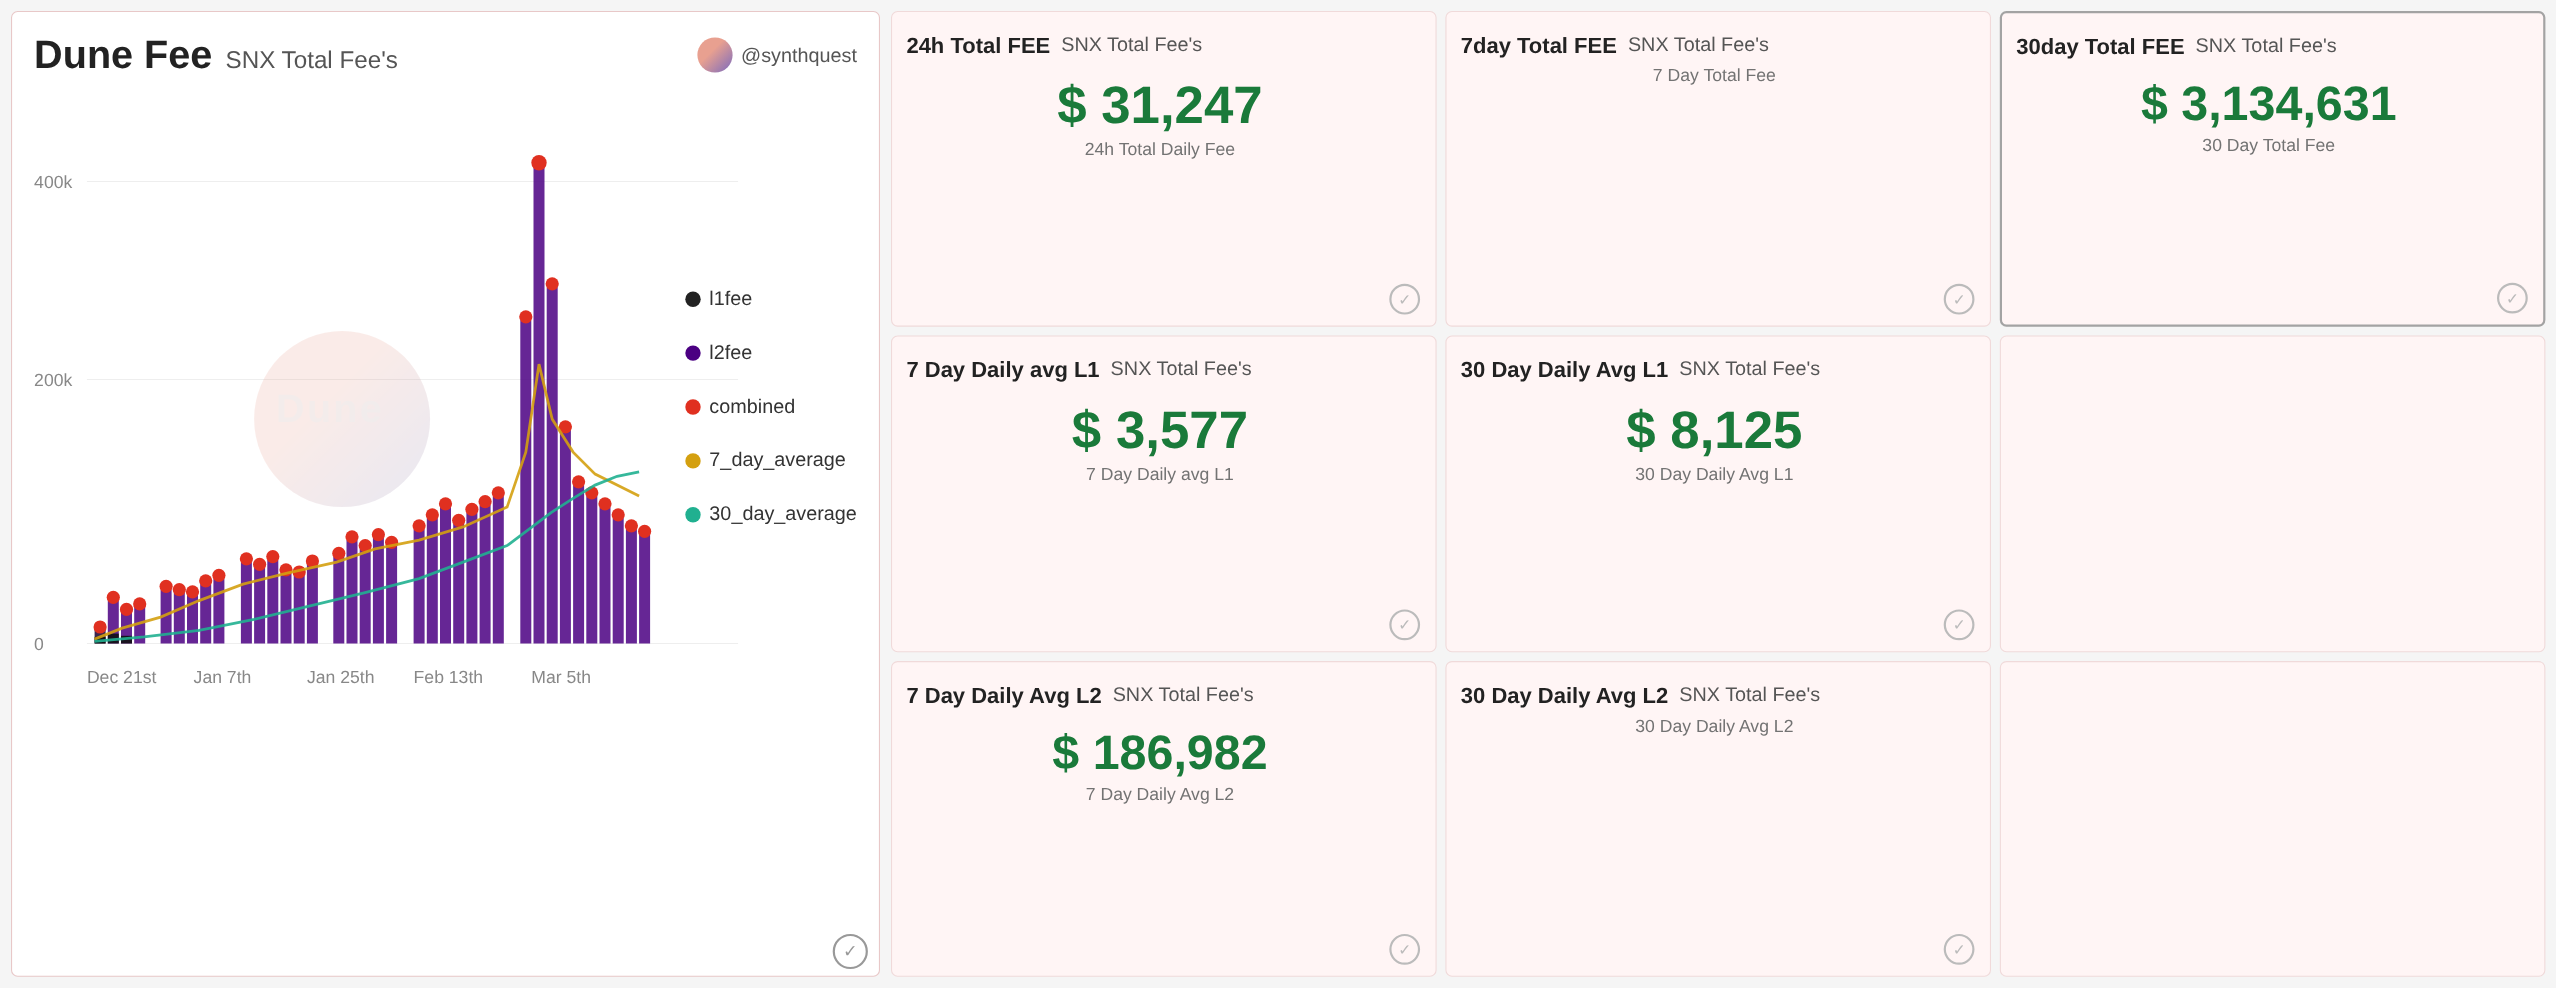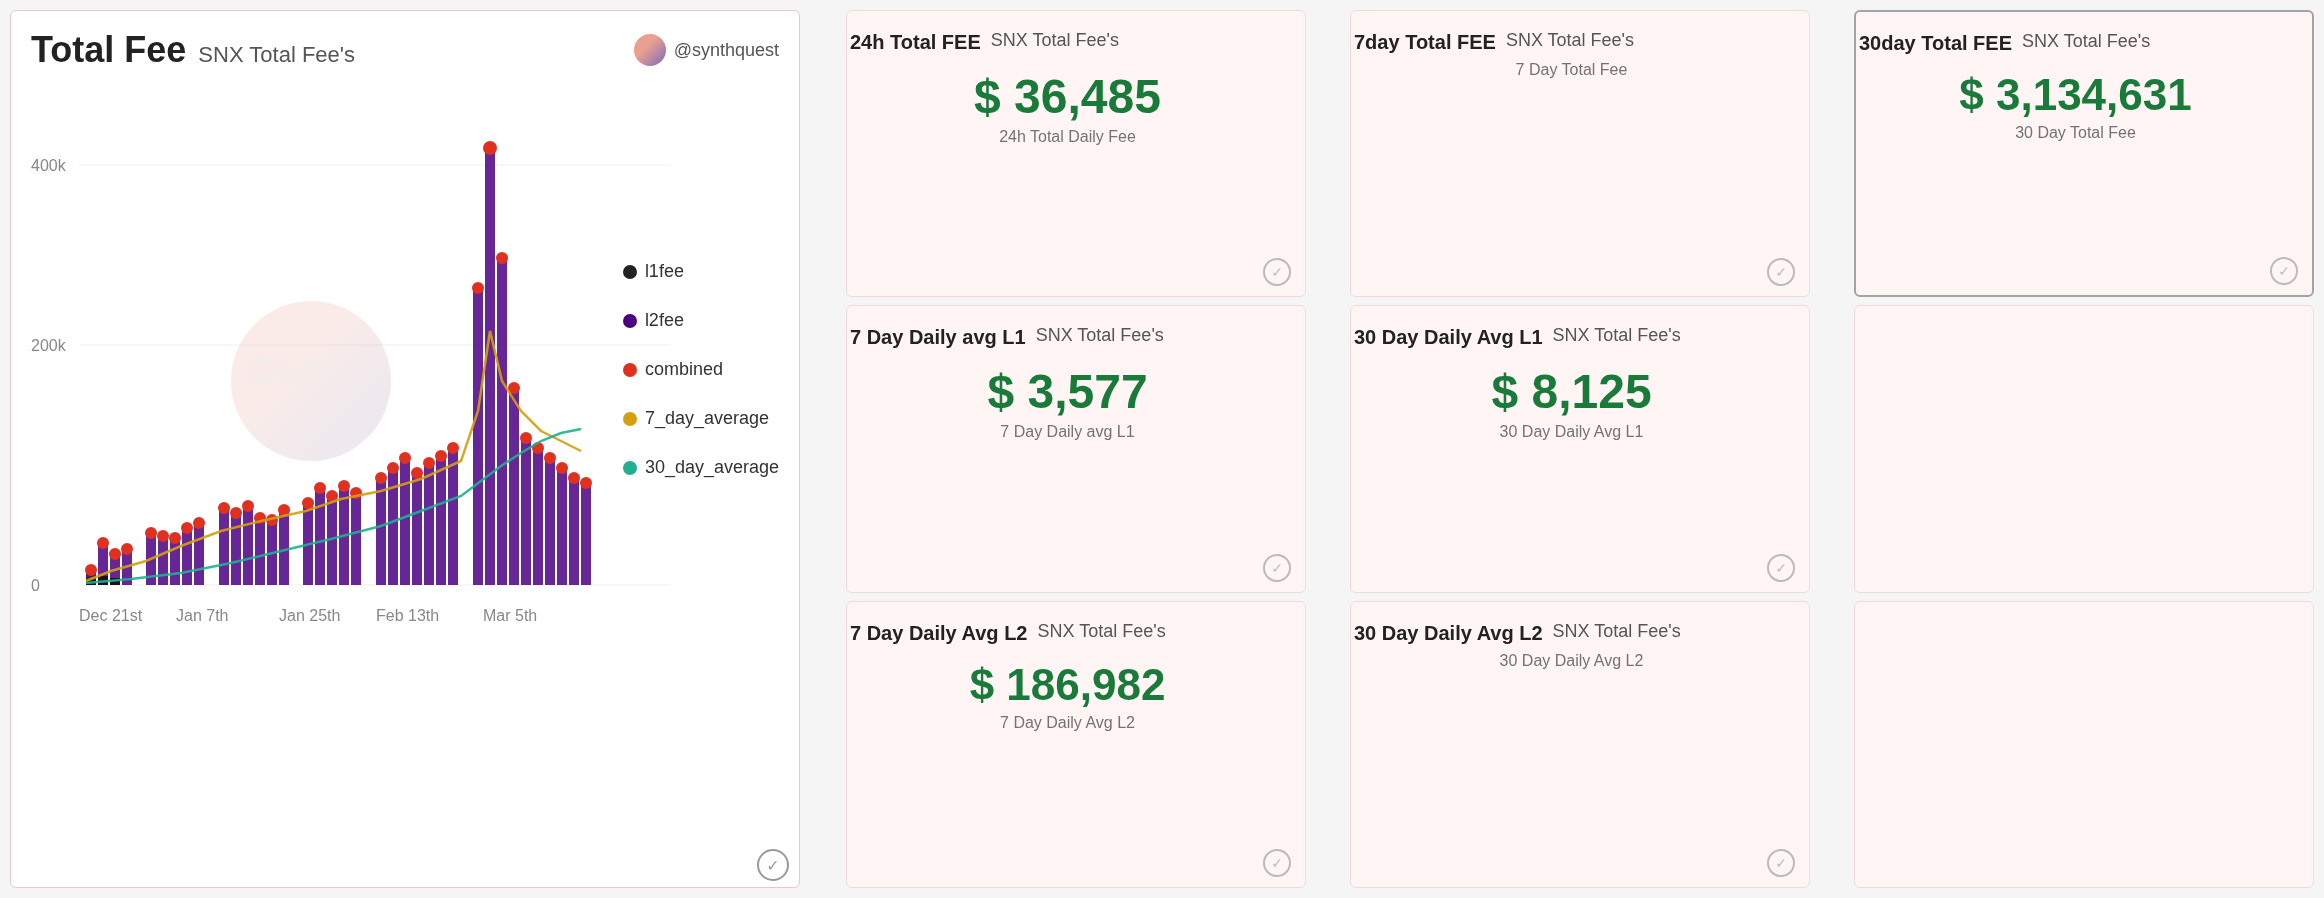--- a/index.html
+++ b/index.html
@@ -138,26 +138,25 @@
       display: grid;
       grid-template-columns: repeat(3, 1fr);
       grid-template-rows: repeat(3, 1fr);
       gap: 8px;
       padding: 10px 10px 10px 0;
     }
 
     .stat-card {
       background: #fff5f5;
       border-radius: 6px;
-      padding: 18px 20px 14px 3px;
+      padding: 18px 20px 14px 13px;
       position: relative;
       display: flex;
       flex-direction: column;
       border: 1px solid #f0dada;
-      margin-left: 36px;
     }
     .stat-card:nth-child(3) {
       border: 2px solid #a3a3a3;
     }
 
     .card-title-row {
       display: flex;
       align-items: flex-start;
       gap: 10px;
       flex-wrap: wrap;
@@ -218,21 +217,21 @@
       font-size: 16px;
       fill: #888;
     }
   </style>
 </head>
 <body>
 
 <div class="chart-panel">
   <div class="chart-header">
     <div class="chart-title-group">
-      <span class="chart-title-main">Total Fee</span>
+      <span class="chart-title-main">Dune Fee</span>
       <span class="chart-title-sub">SNX Total Fee's</span>
     </div>
     <div class="chart-watermark-badge">
       <span class="dune-icon"></span>
       <span>@synthquest</span>
     </div>
   </div>
 
   <div class="chart-area">
     
@@ -376,21 +375,21 @@
   <div class="chart-check">✓</div>
 </div>
 
 <div class="cards-panel">
 
   <div class="stat-card">
     <div class="card-title-row">
       <span class="card-title-main">24h Total FEE</span>
       <span class="card-title-sub">SNX Total Fee's</span>
     </div>
-    <div class="card-value">$ 36,485</div>
+    <div class="card-value">$ 31,247</div>
     <div class="card-subtitle">24h Total Daily Fee</div>
     <div class="card-check">✓</div>
   </div>
 
   <div class="stat-card">
     <div class="card-title-row">
       <span class="card-title-main">7day Total FEE</span>
       <span class="card-title-sub">SNX Total Fee's</span>
     </div>
     <div class="card-subtitle">7 Day Total Fee</div>

